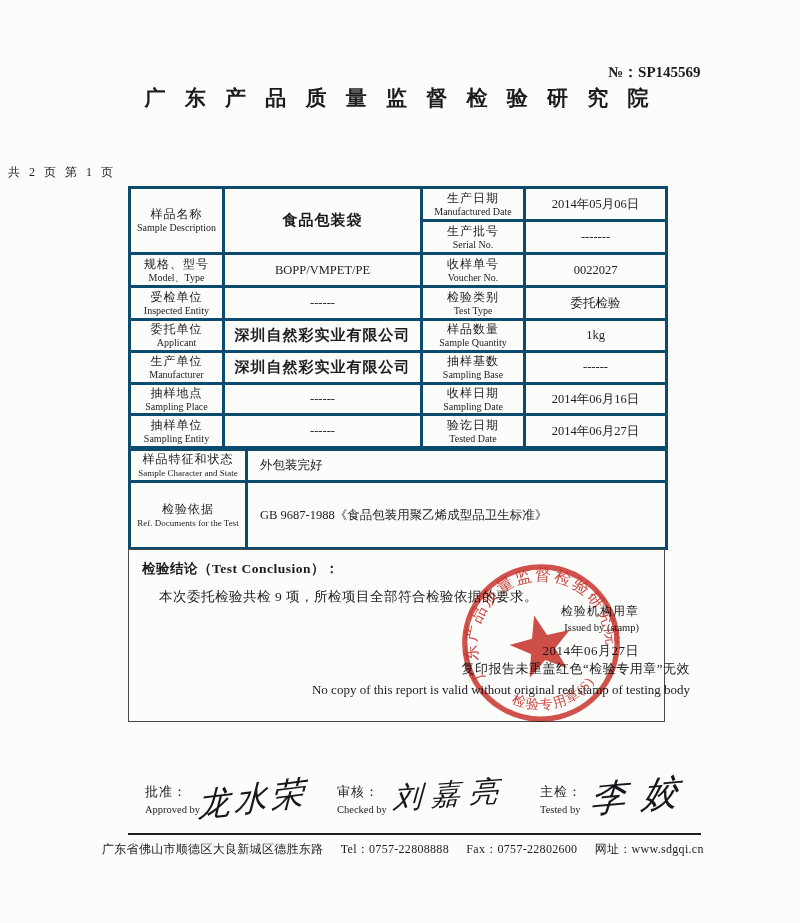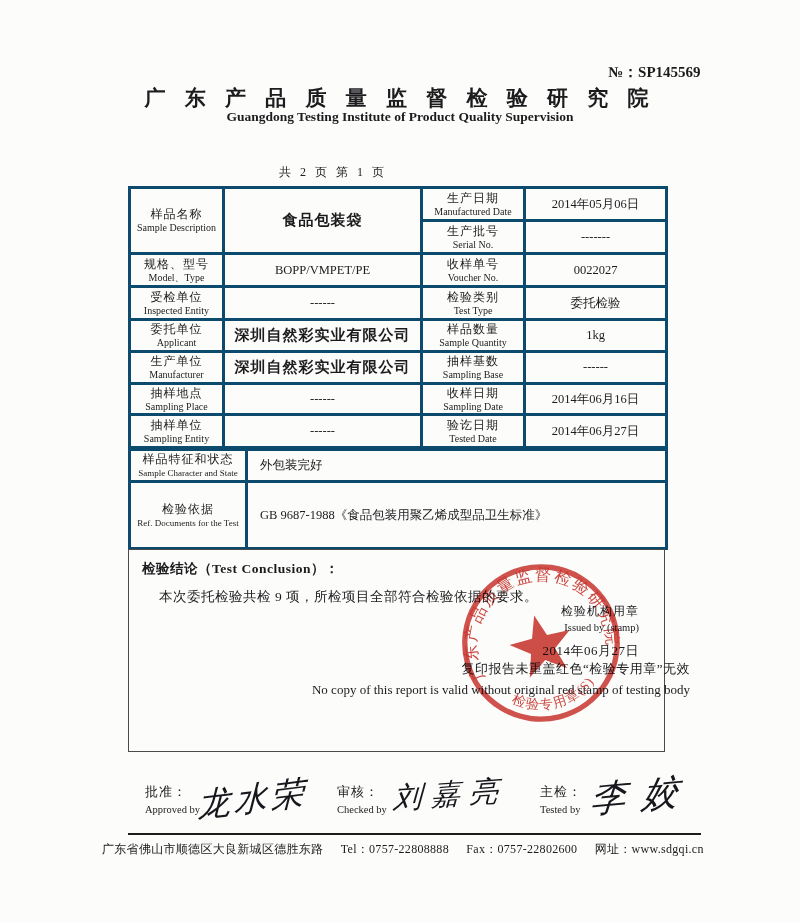--- a/index.html
+++ b/index.html
@@ -10,34 +10,34 @@
     font-family:"Liberation Serif","DejaVu Serif",serif;
   }
   .abs { position:absolute; }
   .center { left:0; width:800px; text-align:center; }
   .report-no { top:63px; left:608px; font-size:15px; font-weight:bold; white-space:nowrap; }
   .institute-cn { top:84px; font-size:21px; font-weight:bold; letter-spacing:7px; white-space:nowrap; }
   .institute-en { top:109px; font-size:13.5px; font-weight:bold; white-space:nowrap; }
   .report-title { top:127px; white-space:nowrap; }
   .report-title .cn-part { font-size:23px; font-weight:bold; letter-spacing:9px; }
   .report-title .en-part { font-size:16px; font-weight:bold; letter-spacing:0; }
-  .page-info { top:164px; left:0; width:666px; text-align:center; font-size:12px; letter-spacing:3px; white-space:nowrap; }
+  .page-info { top:164px; left:8px; width:666px; text-align:left; font-size:12px; letter-spacing:3px; white-space:nowrap; }
 
   .tbl-wrap { position:absolute; left:128px; top:186px; width:537px; }
   table { border-collapse:collapse; table-layout:fixed; width:537px; }
   td { border:3px solid #0c4a6e; vertical-align:middle; overflow:hidden; }
   .t2, .t4 { margin-top:-1px; }
   .lab { text-align:center; }
   .lab .cn { font-size:12px; line-height:15px; letter-spacing:1px; white-space:nowrap; }
   .lab .en { font-size:10px; line-height:12px; white-space:nowrap; }
   .lab .en.small { font-size:9px; letter-spacing:0; }
   .val { text-align:center; font-size:12.5px; white-space:nowrap; }
   .val.em { font-weight:bold; font-size:15px; font-family:"Liberation Sans","DejaVu Sans",sans-serif; letter-spacing:1px; }
   .val.left { text-align:left; padding-left:12px; }
-  .concl-box { position:relative; margin-top:-1px; width:537px; height:203px; border:1px solid #4a4a48; }
+  .concl-box { position:relative; margin-top:-1px; width:537px; height:173px; border:1px solid #4a4a48; }
   .concl-title { position:absolute; left:13px; top:10px; font-size:13.5px; font-weight:bold; letter-spacing:0.5px; }
   .concl-body { position:absolute; left:30px; top:38px; font-size:13.5px; letter-spacing:0.5px; white-space:nowrap; }
   .issued-block { position:absolute; left:330px; top:53px; width:180px; text-align:right; }
   .issued-cn { font-size:12px; letter-spacing:1px; }
   .issued-en { font-size:10.5px; margin-top:2px; }
   .issued-date { font-size:13px; margin-top:9px; letter-spacing:0.5px; }
   .notice { position:absolute; right:-26px; top:110px; text-align:right; white-space:nowrap; }
   .notice-cn { font-size:13px; letter-spacing:0.5px; }
   .notice-en { font-size:13px; margin-top:4px; }
 
@@ -59,21 +59,20 @@
   .footer span { margin-right:14px; }
 </style>
 </head>
 <body>
 
 <div class="page">
 
   <div class="abs report-no"><span>№：</span><span>SP145569</span></div>
 
   <div class="abs center institute-cn">广 东 产 品 质 量 监 督 检 验 研 究 院</div>
-  <div class="abs center institute-en">Guangdong Testing Institute of Product Quality Supervision</div>
   <div class="abs page-info">共 2 页 第 1 页</div>
 
   <div class="tbl-wrap">
 
     <table class="t1">
       <colgroup>
           <col style="width:94px">
           <col style="width:198px">
           <col style="width:103px">
           <col style="width:142px">

